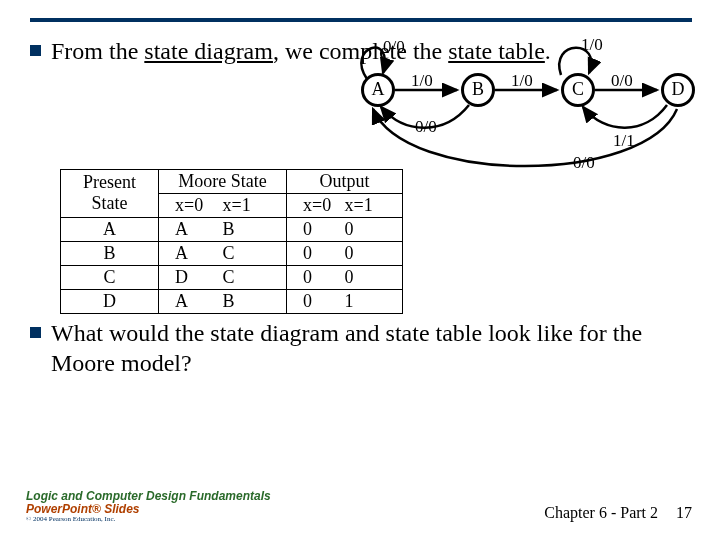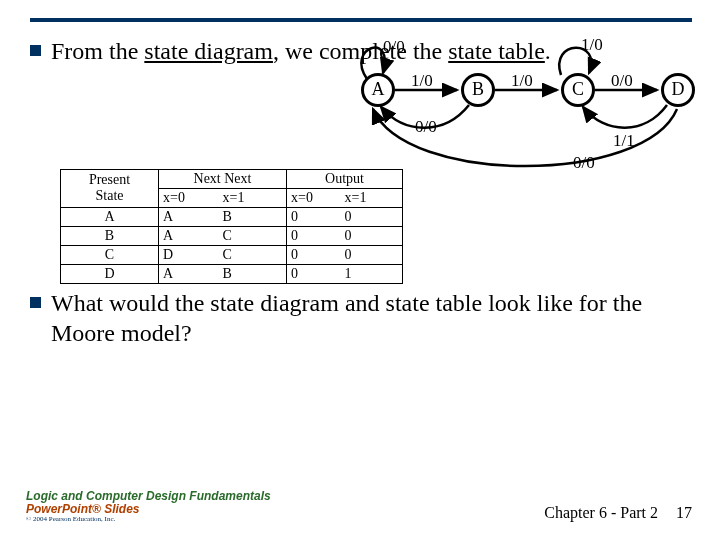--- a/index.html
+++ b/index.html
@@ -32,23 +32,23 @@
     font-size: 18px; font-weight: normal;
     z-index: 3;
   }
   .lbl { position: absolute; font-size: 17px; font-weight: normal; z-index: 5; }
   svg.arcs { position: absolute; left: 0; top: 0; width: 380px; height: 150px; z-index: 1; }
 
   .table-wrap { margin-top: 4px; margin-left: 30px; }
   table.state-table { border-collapse: collapse; }
   table.state-table td, table.state-table th {
     border: 1.5px solid #000;
-    padding: 1px 4px;
+    padding: 1px 16px;
     text-align: center;
-    font-size: 14px;
+    font-size: 18px;
     font-weight: normal;
   }
   table.state-table .hdr td { font-weight: normal; }
   .col-ps { width: 98px; }
   .col-ns { width: 128px; }
   .col-out { width: 116px; }
   .subcell { display:flex; }
   .subcell span { flex:1; text-align:left; }
 
   .bullet2 { margin-top: 4px; }
@@ -118,21 +118,21 @@
   </div>
 
   <div class="table-wrap">
     <table class="state-table">
       <tbody>
           <tr class="hdr">
         <td class="col-ps" rowspan="2">
           <span>Present</span><br>
           <span>State</span>
         </td>
-        <td class="col-ns">Next Next</td>
+        <td class="col-ns">Moore State</td>
         <td class="col-out">Output</td>
       </tr>
       <tr class="hdr">
         <td>
           <div class="subcell">
             <span>x=0</span>
             <span>x=1</span>
           </div>
         </td>
         <td>

